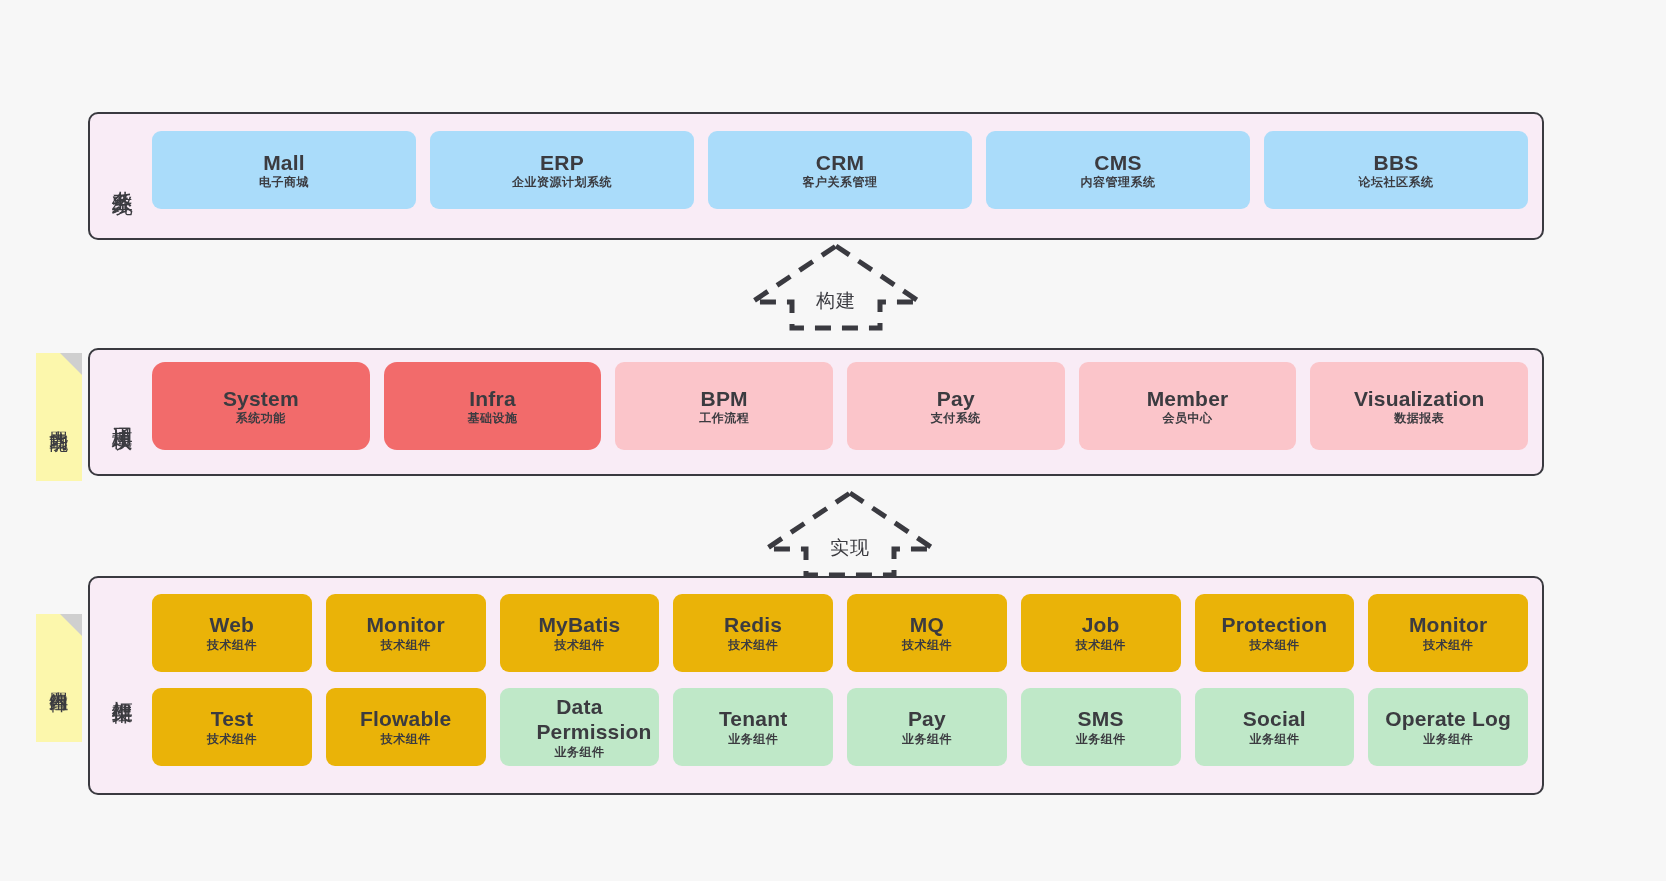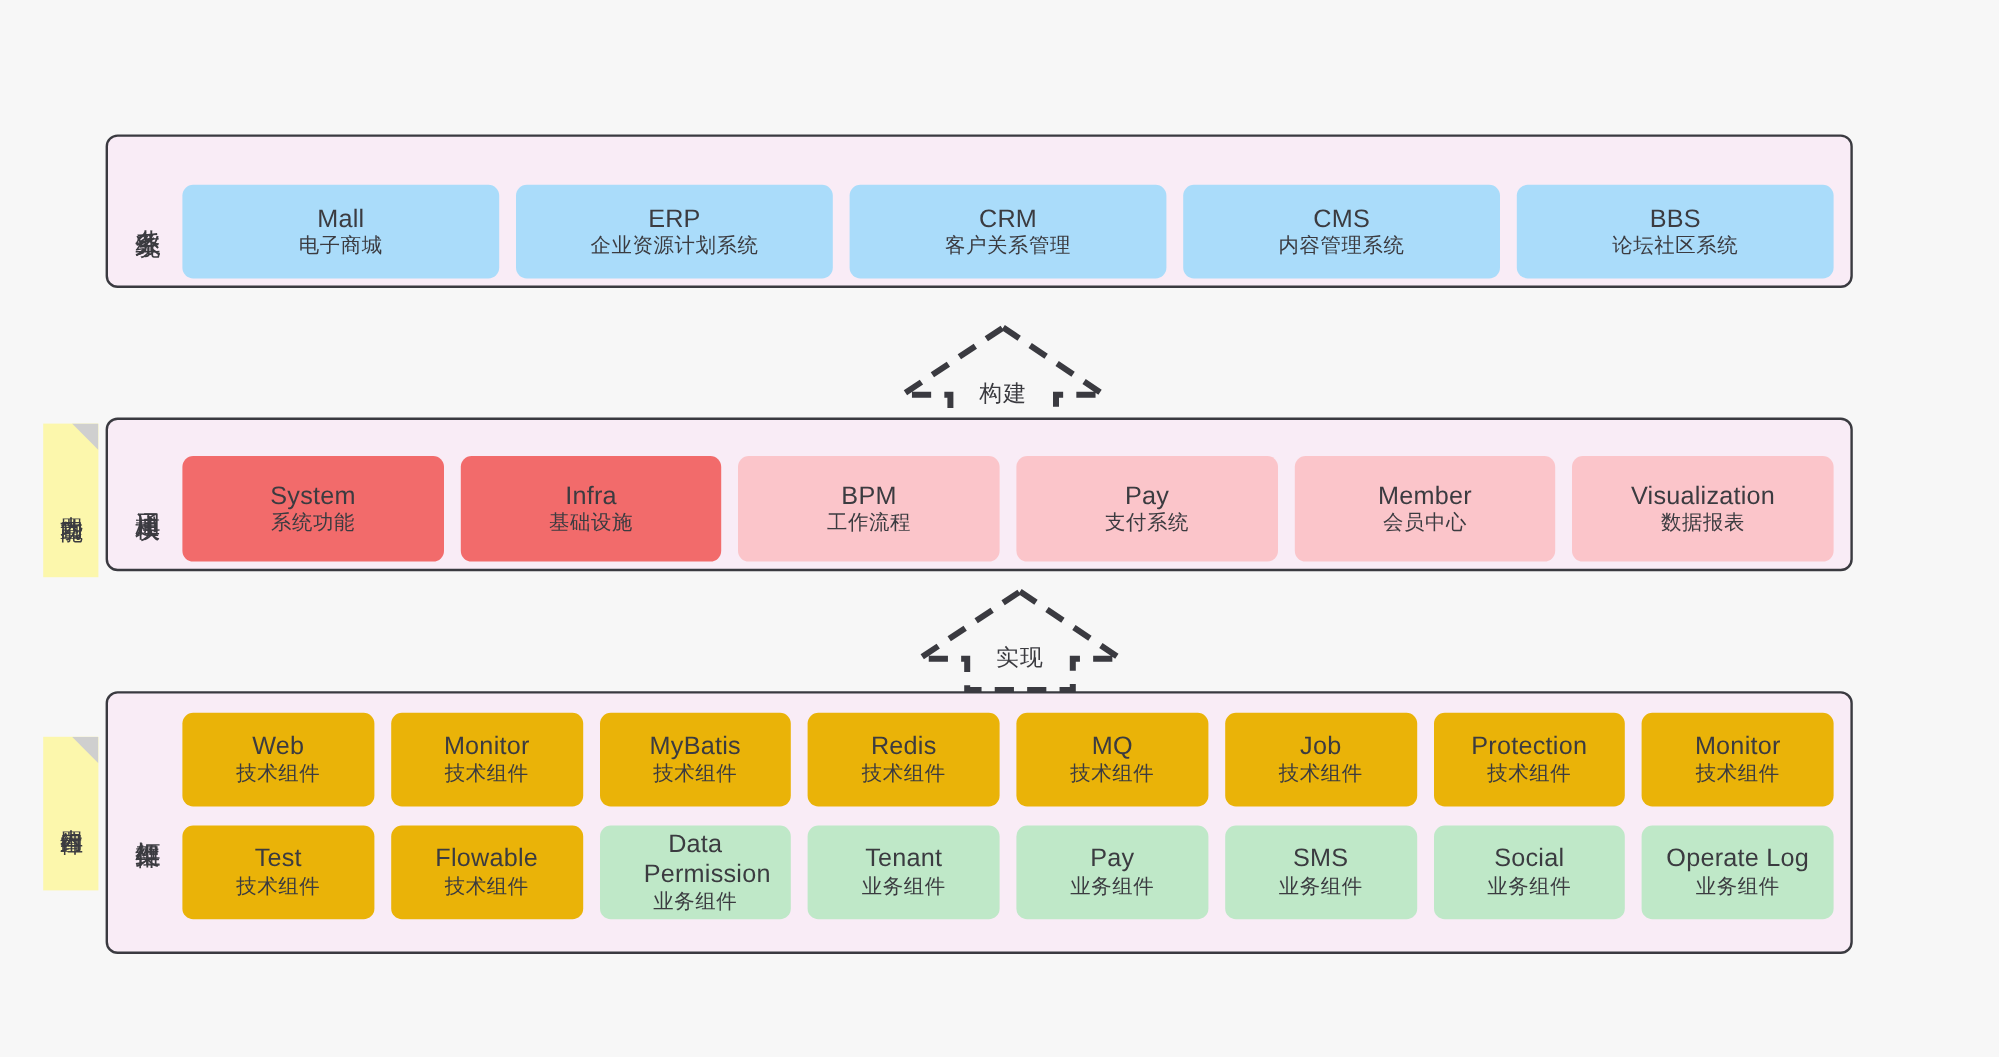--- a/index.html
+++ b/index.html
@@ -41,25 +41,26 @@
     writing-mode: vertical-rl;
     text-orientation: upright;
     color: #3b3b40;
     white-space: nowrap;
     margin-left: 10px;
   }
 
   .layer-body {
     flex: 1;
     display: flex;
-    align-items: flex-end;
+    align-items: center;
     justify-content: space-between;
     padding: 0 14px 12px 8px;
     gap: 14px;
     height: 100%;
+    font-weight: bold;
   }
 
   .layer-body.two-rows {
     flex-direction: column;
     justify-content: center;
     gap: 16px;
   }
 
   .row {
     display: flex;
@@ -79,27 +80,27 @@
     justify-content: center;
     text-align: center;
     color: #3b3b40;
     line-height: 1.22;
   }
   .card .en {
     font-size: 21px;
     letter-spacing: .2px;
   }
   .card .cn {
-    font-size: 17px;
+    font-size: 12px;
     letter-spacing: .5px;
   }
 
   .biz-card  { height: 78px; background: #aadcfa; }
   .mod-card  { height: 88px; background: #fbc5ca; }
-  .mod-card.strong { background: #f26b6b; }
+  .mod-card.strong { background: #f26b6b; border-radius: 13px; }
   .fw-card   { height: 78px; background: #bfe8c8; }
   .fw-card.strong  { background: #eab308; }
 
   
   .note {
     position: absolute;
     box-sizing: border-box;
     width: 46px;
     background: #fcf7ac;
     display: flex;
@@ -142,21 +143,21 @@
   }
 
   
   #layer-business { left: 88px;  top: 112px; width: 1456px; height: 128px; }
   #layer-modules  { left: 88px;  top: 348px; width: 1456px; height: 128px; }
   #layer-framework{ left: 88px;  top: 576px; width: 1456px; height: 219px; }
 
   #note-functions  { left: 36px; top: 353px; height: 128px; }
   #note-components { left: 36px; top: 614px; height: 128px; }
 
-  #arrow-build     { left: 746px; top: 267px; width: 180px; height: 92px; }
+  #arrow-build     { left: 746px; top: 240px; width: 180px; height: 92px; }
   #arrow-implement { left: 760px; top: 487px; width: 180px; height: 92px; }
 </style>
 </head>
 <body>
 
 <div class="layer" id="layer-business">
   <div class="layer-title">业务系统</div>
   <div class="layer-body">
 
     <div class="card biz-card">

